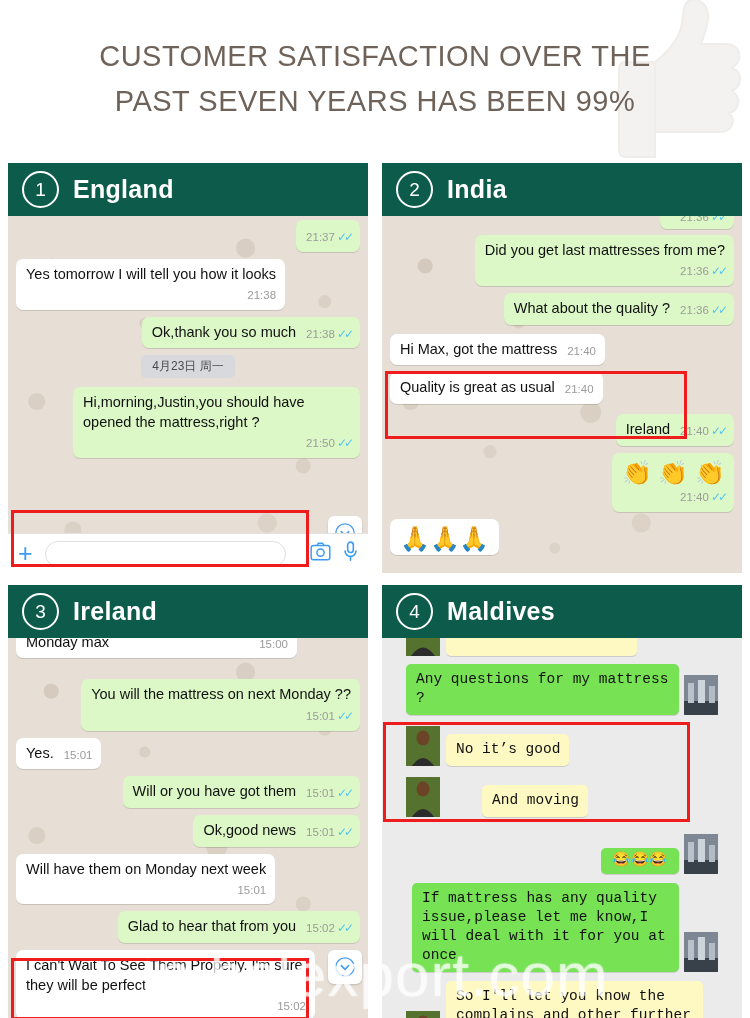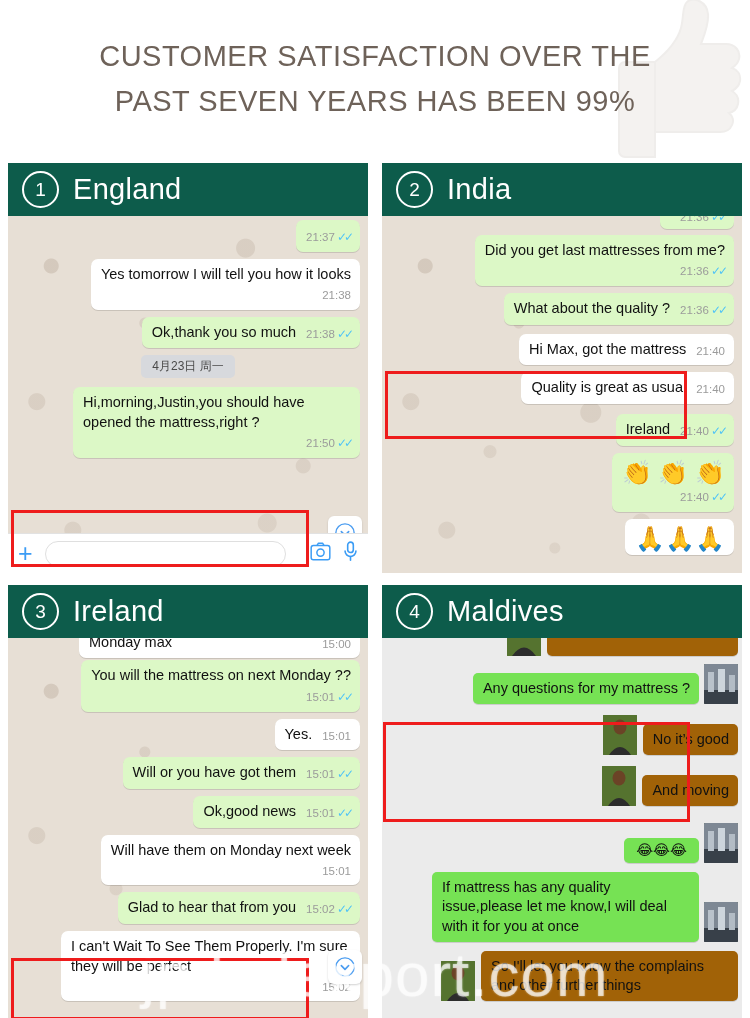--- a/index.html
+++ b/index.html
@@ -52,21 +52,21 @@
     display:flex;align-items:center;
     padding-left:14px;box-sizing:border-box;
   }
   .badge-num{
     width:33px;height:33px;border:2px solid #ffffff;border-radius:50%;
     color:#ffffff;font-size:19px;
     display:flex;align-items:center;justify-content:center;
     flex:0 0 auto;
   }
   .panel-title{
-    color:#ffffff;font-size:29px;margin-left:14px;font-weight:400;
+    color:#ffffff;font-size:25px;margin-left:14px;font-weight:700;
     letter-spacing:0.3px;
   }
 
   
   .chat{
     position:relative;
     height:calc(100% - 53px);
     overflow:hidden;
     padding:4px 8px 0 8px;
     box-sizing:border-box;
@@ -85,21 +85,21 @@
       radial-gradient(circle at 82% 70%, rgba(190,175,160,.30) 0 7px, transparent 8px),
       radial-gradient(circle at 18% 88%, rgba(190,175,160,.30) 0 8px, transparent 9px),
       radial-gradient(circle at 48% 93%, rgba(190,175,160,.25) 0 5px, transparent 6px),
       radial-gradient(circle at 72% 86%, rgba(190,175,160,.28) 0 9px, transparent 10px);
     background-size:100% 100%;
   }
   .chat.plain{ background:#ebebeb; background-image:none; }
 
   .row{display:flex;margin-bottom:7px;align-items:flex-end;}
   .row.out{justify-content:flex-end;align-items:flex-end;}
-  .row.in{justify-content:flex-end;}
+  .row.in{justify-content:flex-start;}
 
   .bubble{
     position:relative;
     max-width:268px;
     border-radius:7px;
     padding:6px 9px 6px 10px;
     font-size:14.5px;
     line-height:1.33;
     color:#111111;
     box-shadow:0 1px 0.5px rgba(0,0,0,.13);
@@ -158,21 +158,21 @@
   }
 
   
   .avatar{
     width:34px;height:40px;flex:0 0 auto;border-radius:1px;overflow:hidden;
     background:#3d5a2a;
   }
   .avatar.right{margin-left:5px;}
   .avatar.left{margin-right:6px;}
   .bubble.out4{background:#76e254;border-radius:5px;}
-  .bubble.in4{background:#a16207;border-radius:5px;}
+  .bubble.in4{background:#fef9c3;border-radius:5px;}
   .bubble.out4 .txt,.bubble.in4 .txt{font-size:14.5px;}
 
   
   .watermark{
     position:absolute;left:0;bottom:-2px;width:750px;height:92px;
     display:flex;align-items:center;justify-content:center;
     font-size:62px;color:rgba(255,255,255,.62);
     letter-spacing:1px;z-index:20;pointer-events:none;
     font-family:"Liberation Sans","DejaVu Sans",sans-serif;
     text-shadow:0 0 2px rgba(255,255,255,.5);
@@ -351,21 +351,21 @@
     </div>
   </div>
 
   <div class="panel">
     <div class="panel-head">
       <div class="badge-num">3</div>
       <div class="panel-title">Ireland</div>
     </div>
     <div class="chat doodle" style="padding-top:0;">
 
-      <div class="row in" style="margin-bottom:2px;">
+      <div class="row in" style="margin-bottom:21px;">
         <div class="bubble in clearfix" style="margin-top:-11px;width:262px;max-width:262px;">
           <span class="txt">Monday max</span>
           <span class="meta">
             <span>15:00</span>
           </span>
         </div>
       </div>
 
       <div class="row out">
         <div class="bubble out clearfix" style="max-width:285px;">
@@ -439,21 +439,21 @@
 
       <div class="hl" style="left:3px;top:320px;width:298px;height:62px;"></div>
     </div>
   </div>
 
   <div class="panel">
     <div class="panel-head">
       <div class="badge-num">4</div>
       <div class="panel-title">Maldives</div>
     </div>
-    <div class="chat plain" style="padding:0 4px;">
+    <div class="chat plain" style="padding:0 24px;font-family:Liberation Mono, monospace;">
 
       <div class="row in" style="margin-top:-22px;margin-bottom:8px;">
         <div class="avatar left">
           <svg width="34" height="40" viewBox="0 0 34 40">
             <rect width="34" height="40" fill="#55732f"></rect>
             <ellipse cx="17" cy="13" rx="7" ry="8" fill="#6b4326"></ellipse>
             <path d="M5 40 q12 -17 24 0 z" fill="#2c2c2c"></path>
           </svg>
         </div>
         <div class="bubble in4" style="width:172px;height:22px;"></div>
@@ -480,21 +480,21 @@
             <rect width="34" height="40" fill="#55732f"></rect>
             <ellipse cx="17" cy="12" rx="6.5" ry="7.5" fill="#6b4326"></ellipse>
             <path d="M6 40 q11 -16 22 0 z" fill="#2c2c2c"></path>
           </svg>
         </div>
         <div class="bubble in4">
           <span class="txt">No it’s good</span>
         </div>
       </div>
 
-      <div class="row in" style="margin-top:11px;">
+      <div class="row in" style="margin-top:11px;gap:36px;">
         <div class="avatar left">
           <svg width="34" height="40" viewBox="0 0 34 40">
             <rect width="34" height="40" fill="#55732f"></rect>
             <ellipse cx="17" cy="12" rx="6.5" ry="7.5" fill="#6b4326"></ellipse>
             <path d="M6 40 q11 -16 22 0 z" fill="#2c2c2c"></path>
           </svg>
         </div>
         <div class="bubble in4">
           <span class="txt">And moving</span>
         </div>

